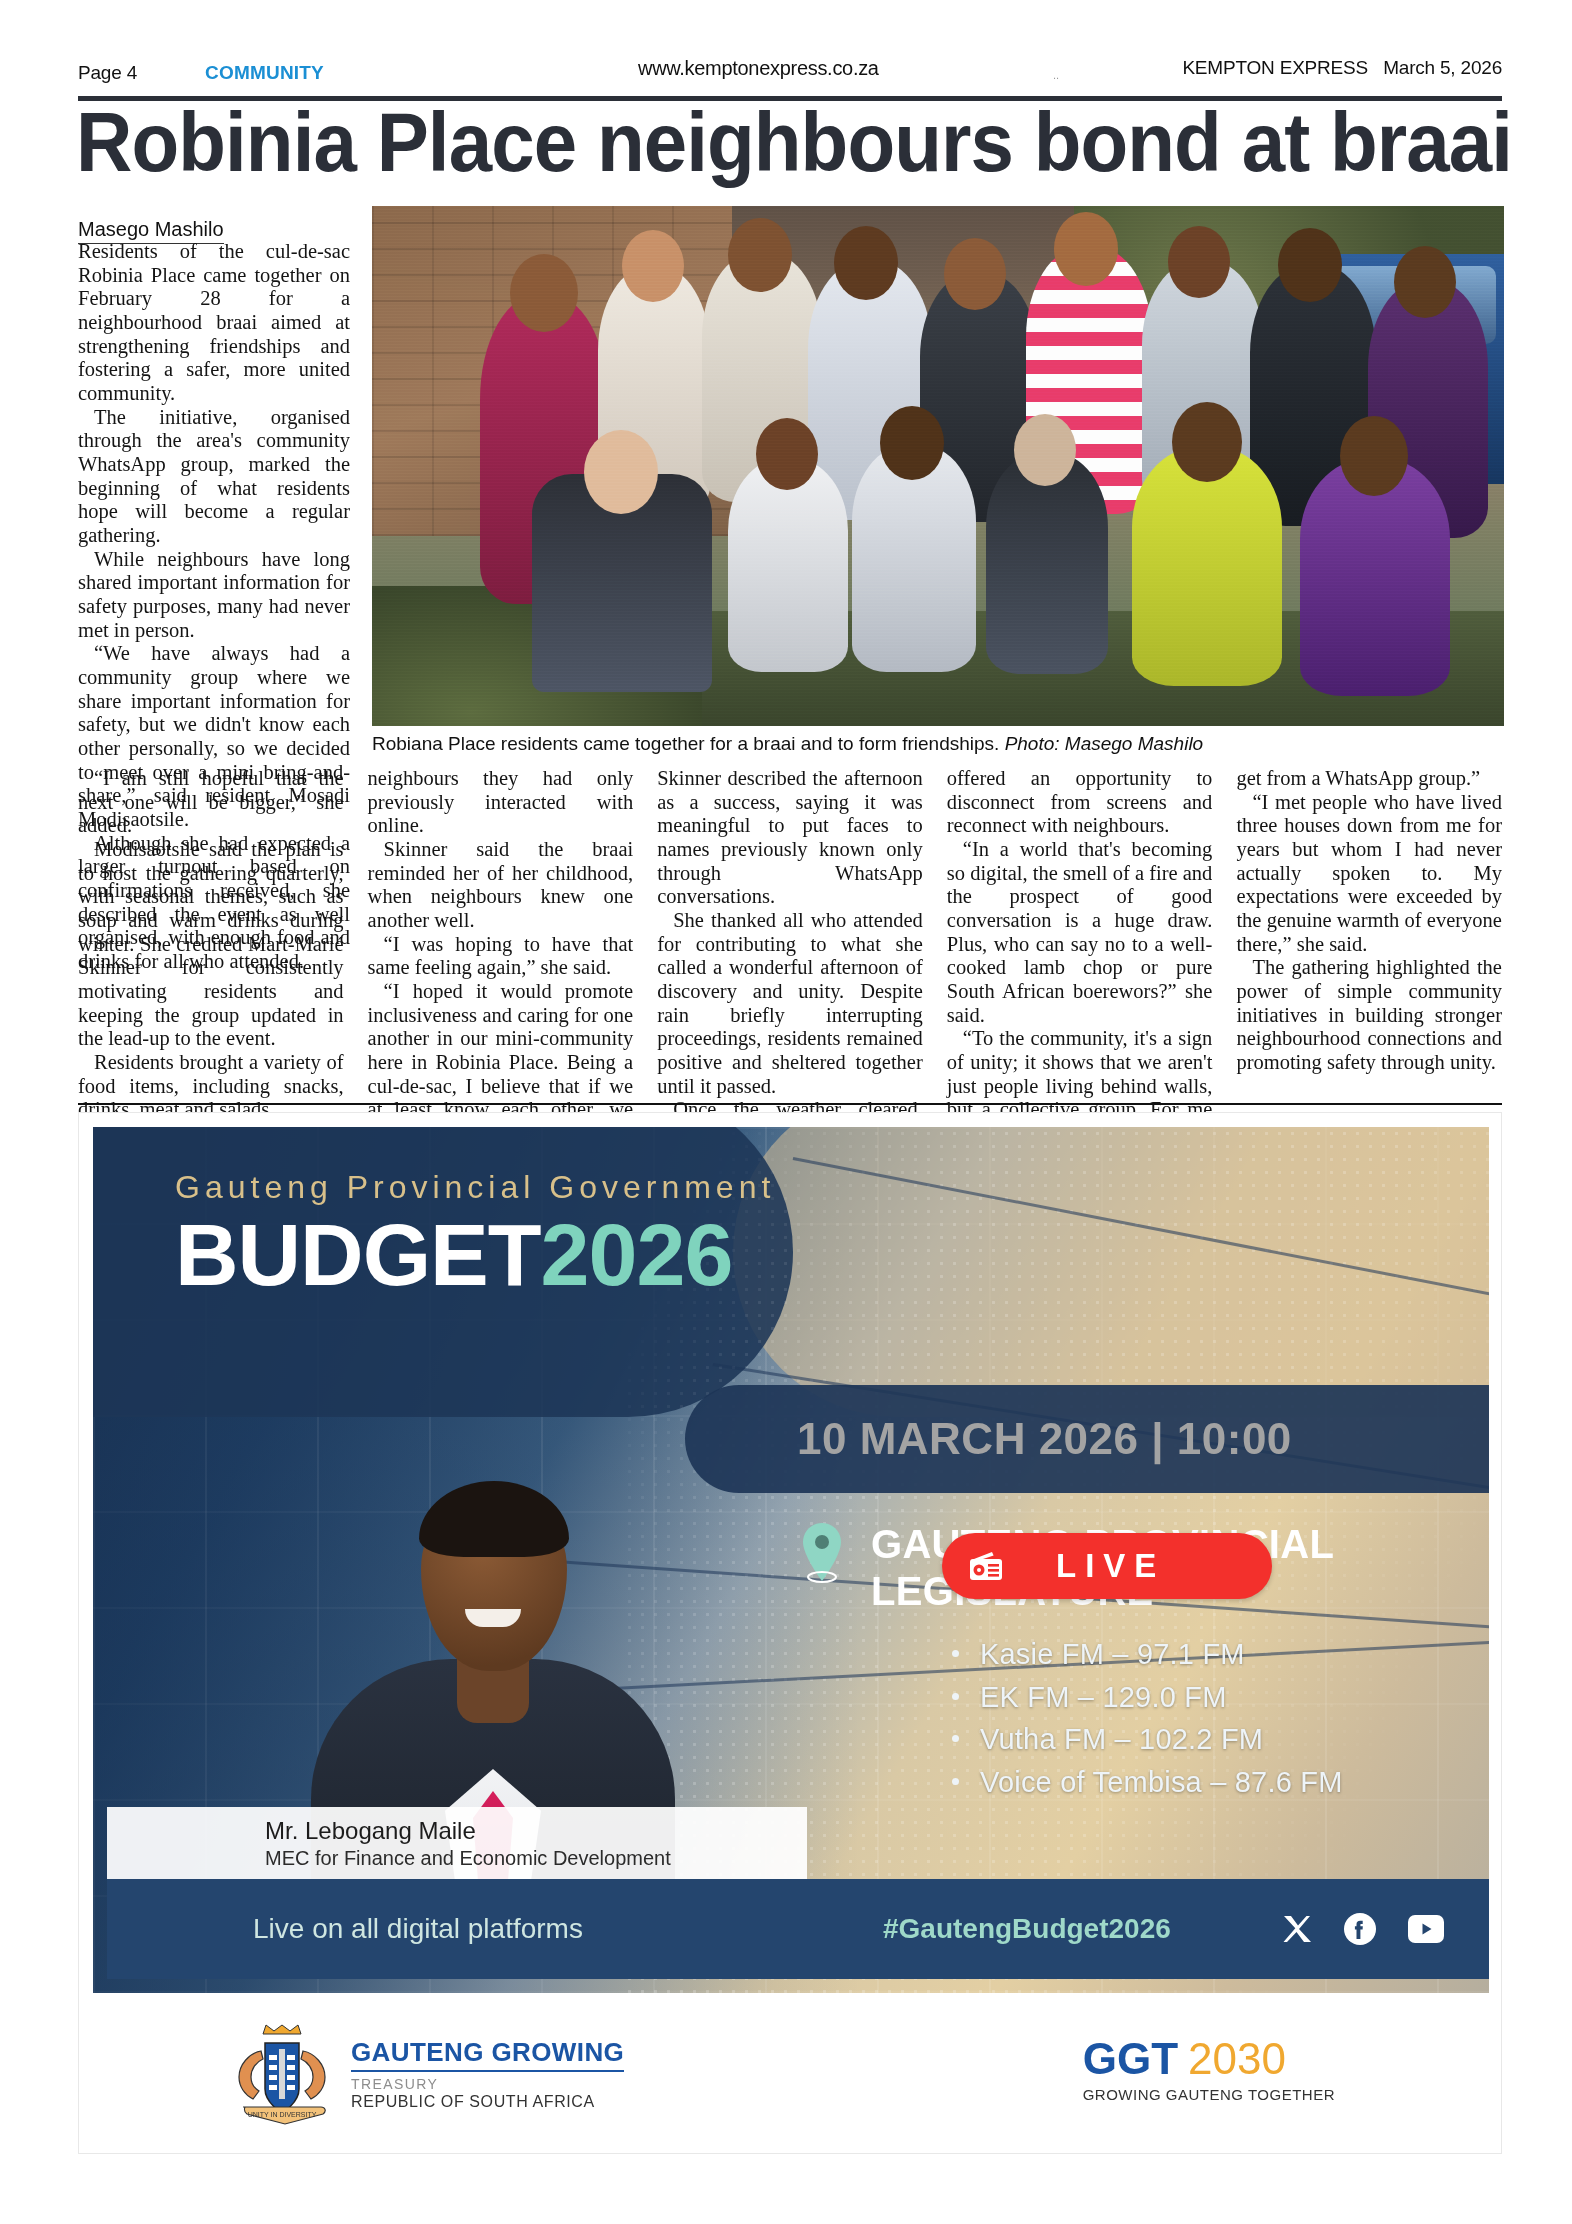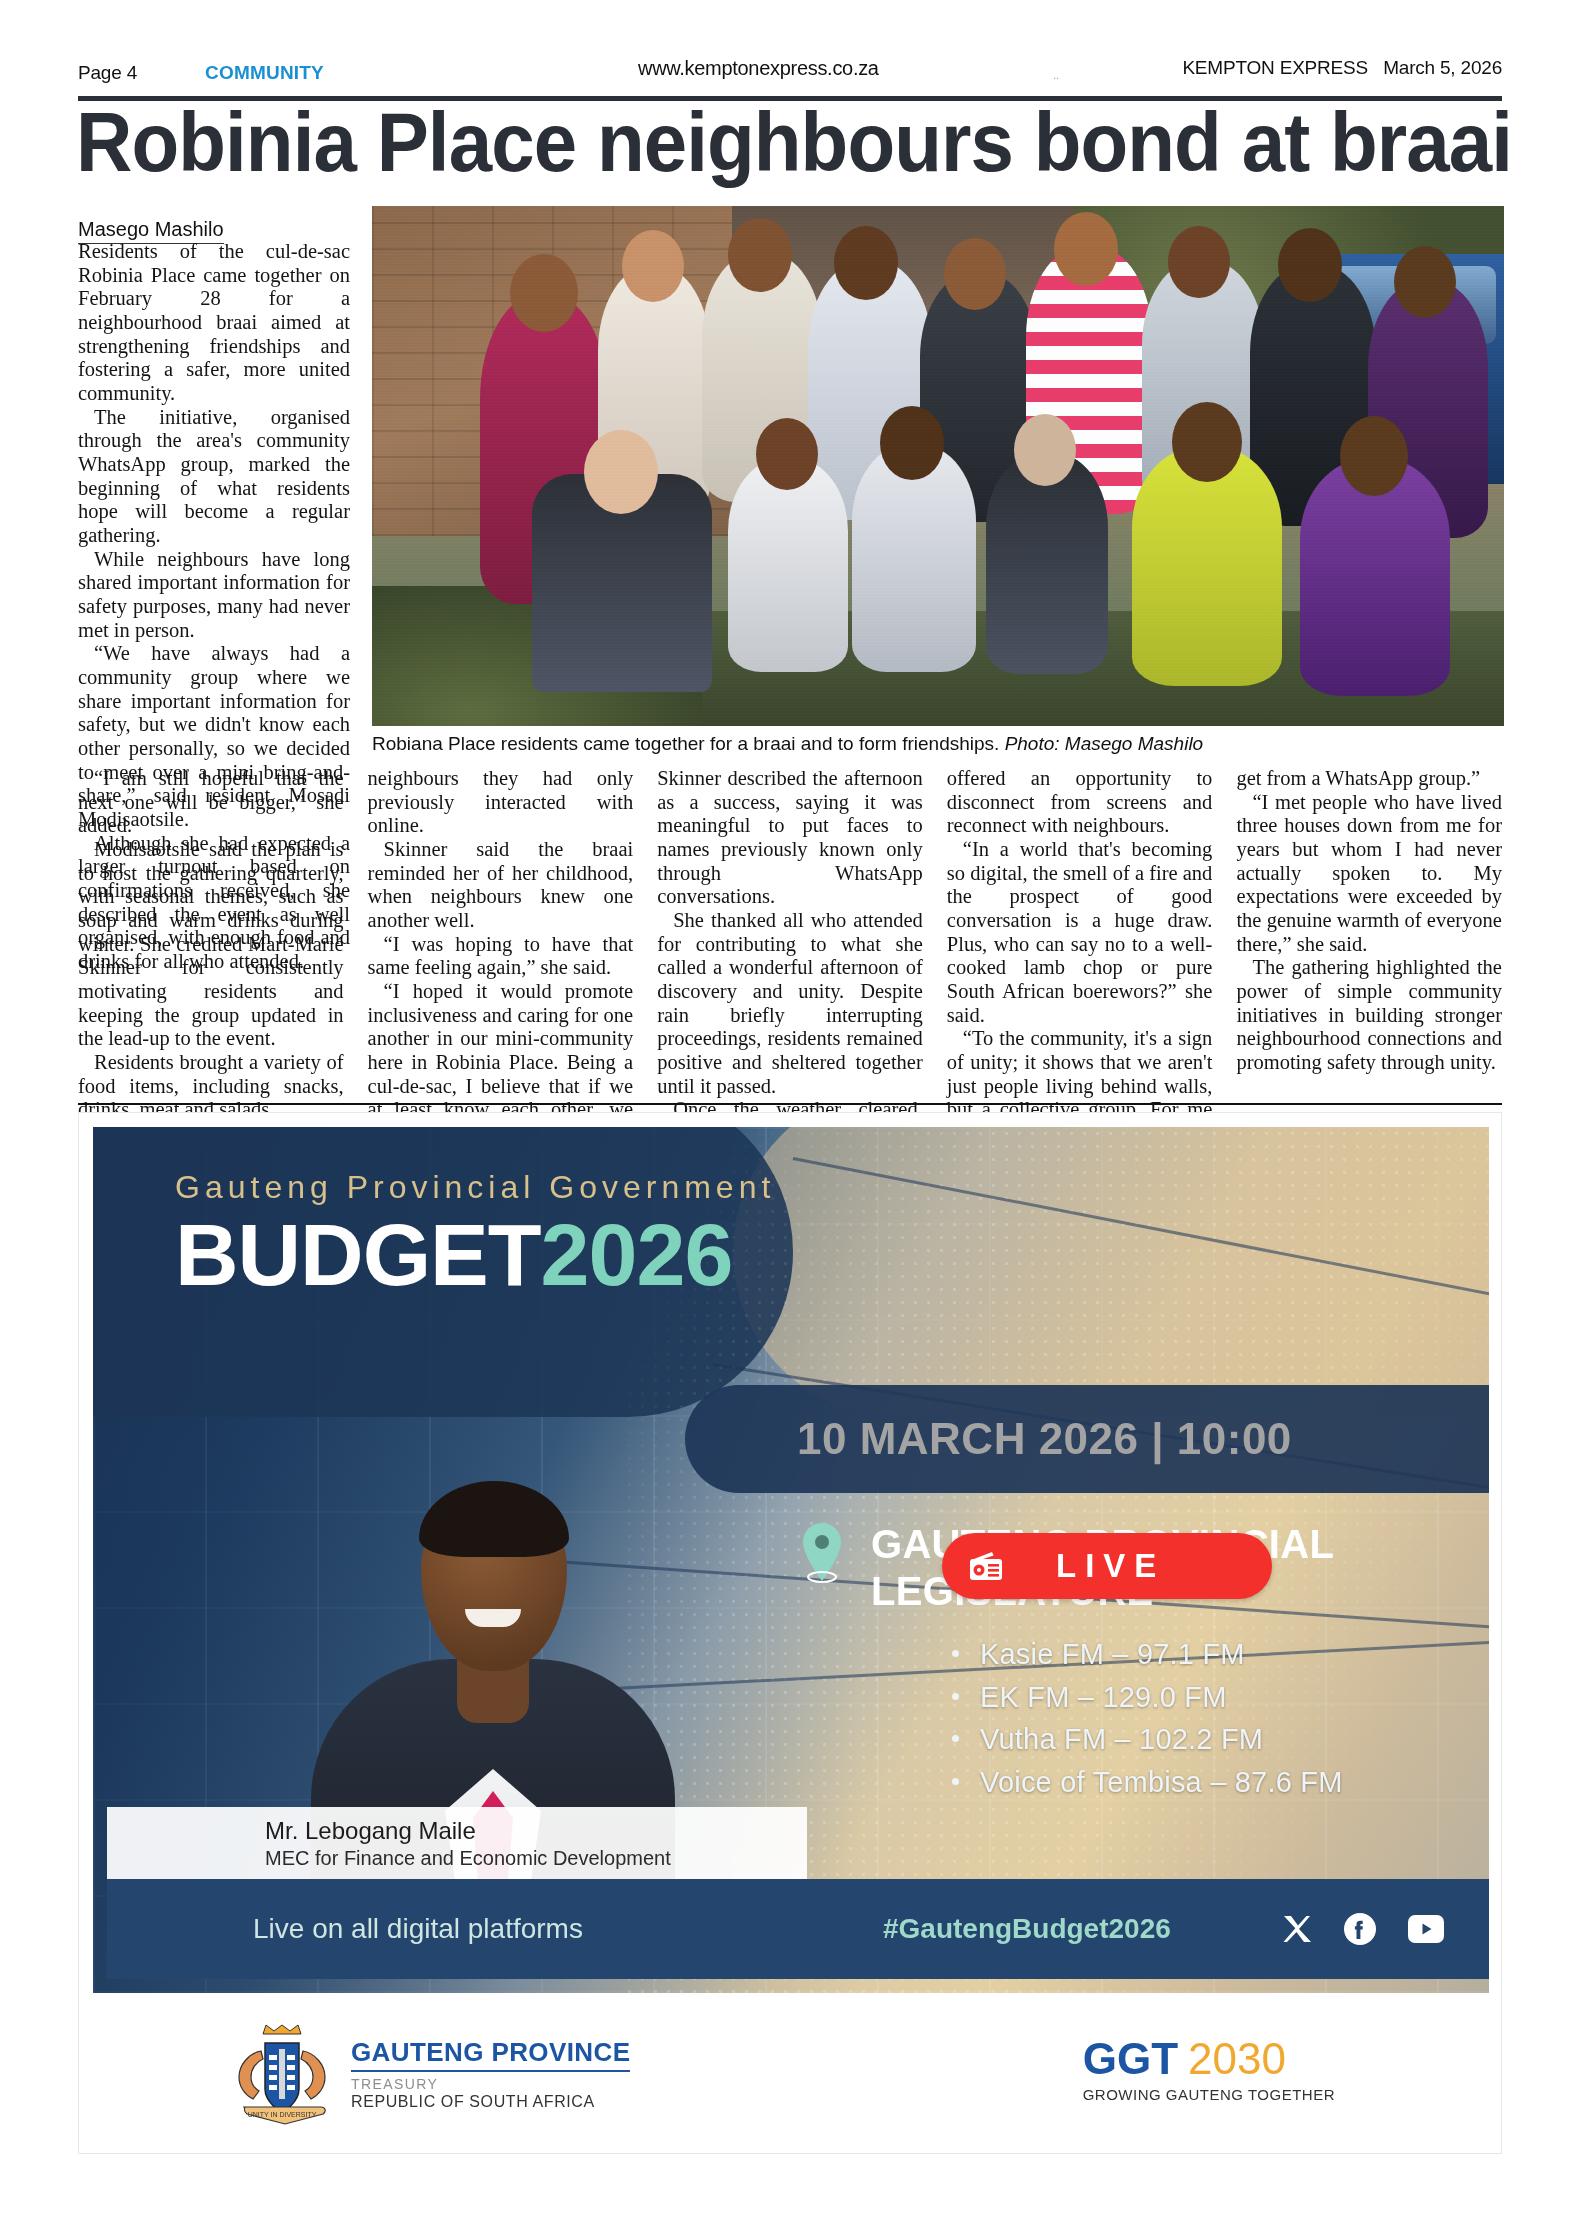--- a/index.html
+++ b/index.html
@@ -563,21 +563,21 @@
             <rect x="60" y="54" width="8" height="5"></rect>
               <rect x="60" y="64" width="8" height="5"></rect>
           </g>
           <path d="M34 30c-12 2-22 14-22 26 0 10 6 18 14 22l6-8c-5-3-8-8-8-14 0-8 5-15 12-18z" fill="#e09050" stroke="#333" stroke-width="1.2"></path>
           <path d="M76 30c12 2 22 14 22 26 0 10-6 18-14 22l-6-8c5-3 8-8 8-14 0-8-5-15-12-18z" fill="#e09050" stroke="#333" stroke-width="1.2"></path>
           <path d="M16 86h78c4 0 6 4 2 7l-38 10-38-10c-4-3-2-7-2-7z" fill="#f3c27a" stroke="#333" stroke-width="1.2"></path>
           <text x="55" y="96" font-size="7" text-anchor="middle" fill="#333" font-family="Liberation Sans, sans-serif">UNITY IN DIVERSITY</text>
         </svg>
       </span>
       <span class="gp-text">
-        <span class="gp-title">GAUTENG PROVINCE</span>
+        <span class="gp-title">GAUTENG GROWING</span>
         <div class="gp-sub1">TREASURY</div>
         <div class="gp-sub2">REPUBLIC OF SOUTH AFRICA</div>
       </span>
       <span class="ggt">
         <div class="ggt-row">
           <span class="a">GGT</span><span class="b">2030</span>
         </div>
         <div class="ggt-sub">GROWING GAUTENG TOGETHER</div>
       </span>
     </div>

